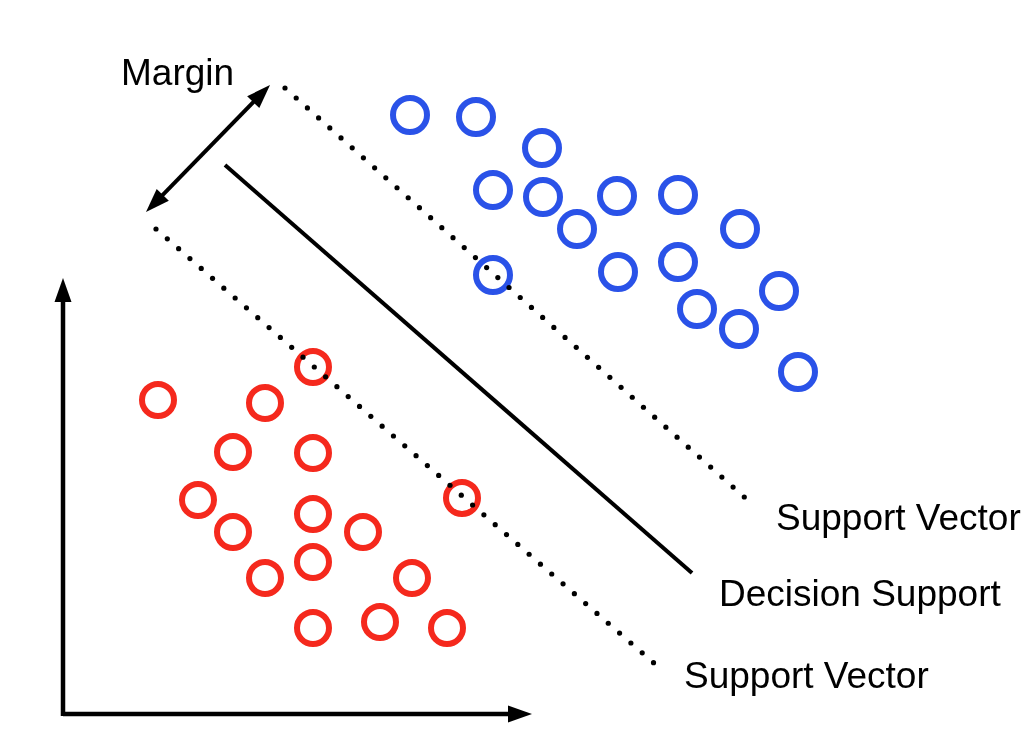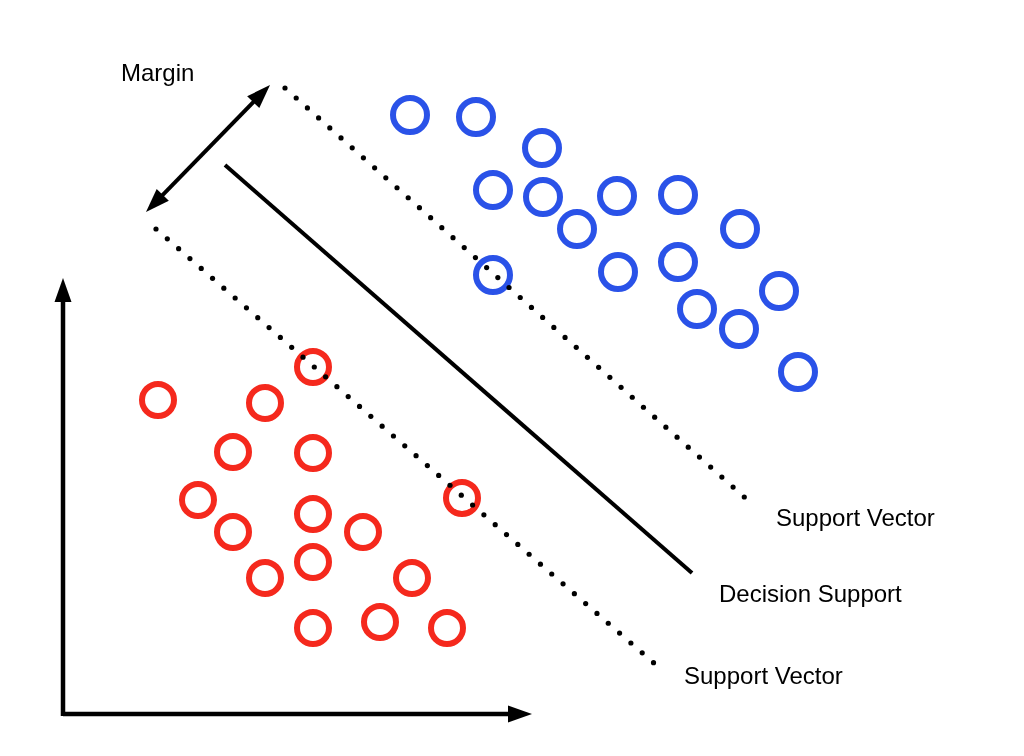--- a/index.html
+++ b/index.html
@@ -17,21 +17,21 @@
   }
   .stage svg {
     position: absolute;
     left: 0;
     top: 0;
     width: 1024px;
     height: 756px;
   }
   .lbl {
     position: absolute;
-    font-size: 24px;
+    font-size: 37px;
     line-height: 28px;
     color: #000000;
     white-space: nowrap;
     letter-spacing: 0px;
   }
   #lbl-margin      { left: 121px; top: 59px;  }
   #lbl-sv-top      { left: 776px; top: 504px; }
   #lbl-db          { left: 719px; top: 580px; }
   #lbl-sv-bottom   { left: 684px; top: 662px; }
 </style>

